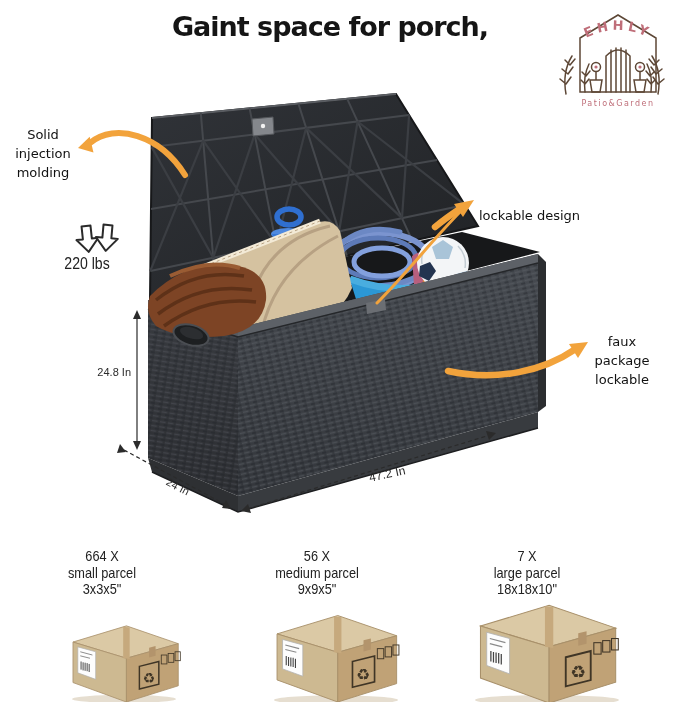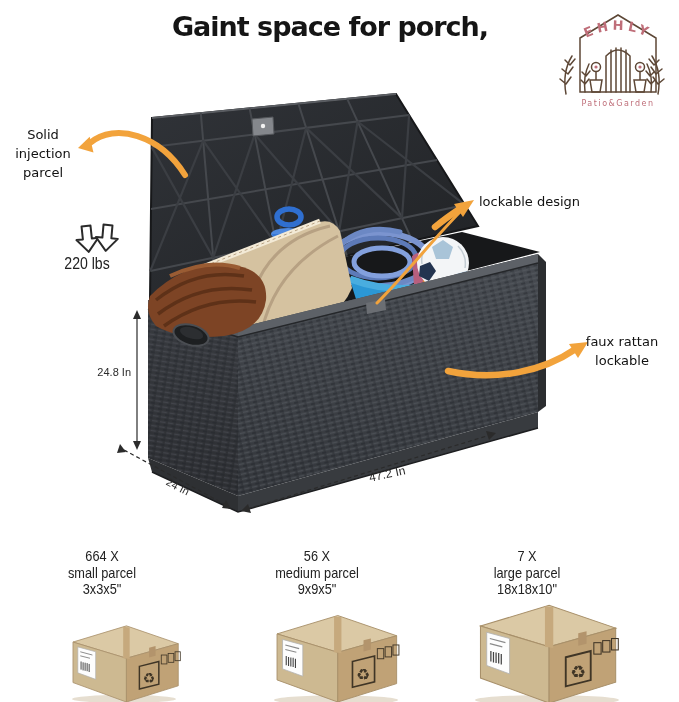--- a/index.html
+++ b/index.html
@@ -7,21 +7,21 @@
          font-family:"DejaVu Sans",sans-serif;color:#1a1a1a;}
   #artwork{position:absolute;left:0;top:0;z-index:1;}
   .txt{position:absolute;z-index:2;}
   .title{left:30px;top:6px;width:600px;text-align:center;
          font-weight:bold;font-size:27px;line-height:41px;letter-spacing:-1px;color:#151515;}
   .callout{font-weight:normal;font-size:13px;line-height:19px;color:#111;}
   .cond{font-family:"Liberation Sans",sans-serif;transform:scaleX(.88);transform-origin:center top;}
   .capacity{left:48px;top:255px;width:78px;text-align:center;font-size:16px;color:#222;}
   .parcel-col{top:548px;width:130px;text-align:center;font-size:14.5px;line-height:16.5px;color:#222;}
   .inj{left:0px;top:125px;width:86px;text-align:center;}
-  .lock{left:479px;top:192px;}
+  .lock{left:479px;top:206px;}
   .rattan{left:582px;top:332px;width:80px;text-align:center;}
   #logo{position:absolute;left:554px;top:8px;z-index:2;}
   .arr{fill:none;stroke:var(--arrow-c,#F2A33C);stroke-linecap:round;}
   .arrhead{fill:var(--arrow-c,#F2A33C);}
   .dim{stroke:#2b2b2b;stroke-width:1.2;fill:none;}
   .dimtxt{font-family:"Liberation Sans",sans-serif;fill:#2b2b2b;}
   .lg{stroke:var(--logo-line,#5D4736);fill:none;stroke-width:1.5;stroke-linecap:round;}
 </style>
 </head>
 <body>
@@ -238,26 +238,26 @@
       <ellipse cx="336" cy="700" rx="62" ry="4.5" fill="#e6ded0"></ellipse>
       <ellipse cx="547" cy="700" rx="72" ry="5" fill="#e6ded0"></ellipse>
       <use href="#parcelBox" x="63" y="621" width="122" height="81"></use>
       <use href="#parcelBox" x="266" y="610" width="138" height="92"></use>
       <use href="#parcelBox" x="468" y="599" width="156" height="104"></use>
     </g>
   </svg>
 
   <div class="txt callout inj">
     <div>Solid injection</div>
-    <div>parcel</div>
+    <div>molding</div>
   </div>
   <div class="txt capacity cond">220 lbs</div>
   <div class="txt callout lock">lockable design</div>
   <div class="txt callout rattan">
-    <div>faux rattan</div>
+    <div>faux package</div>
     <div>lockable</div>
   </div>
 
   <div class="txt parcel-col cond" style="left:37px;">
     <div>664 X</div>
     <div>small parcel</div>
     <div>3x3x5"</div>
   </div>
   <div class="txt parcel-col cond" style="left:252px;">
     <div>56 X</div>

